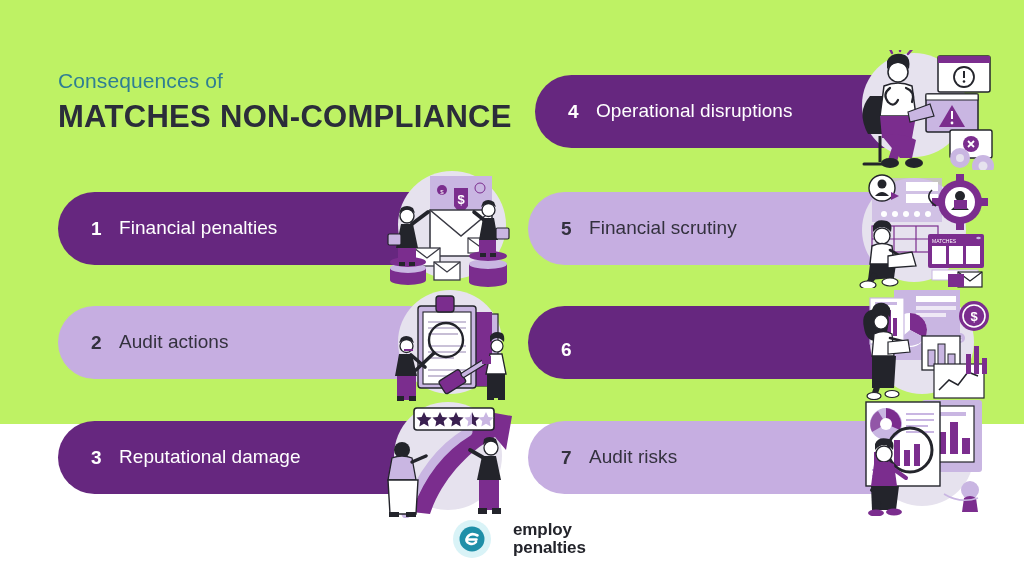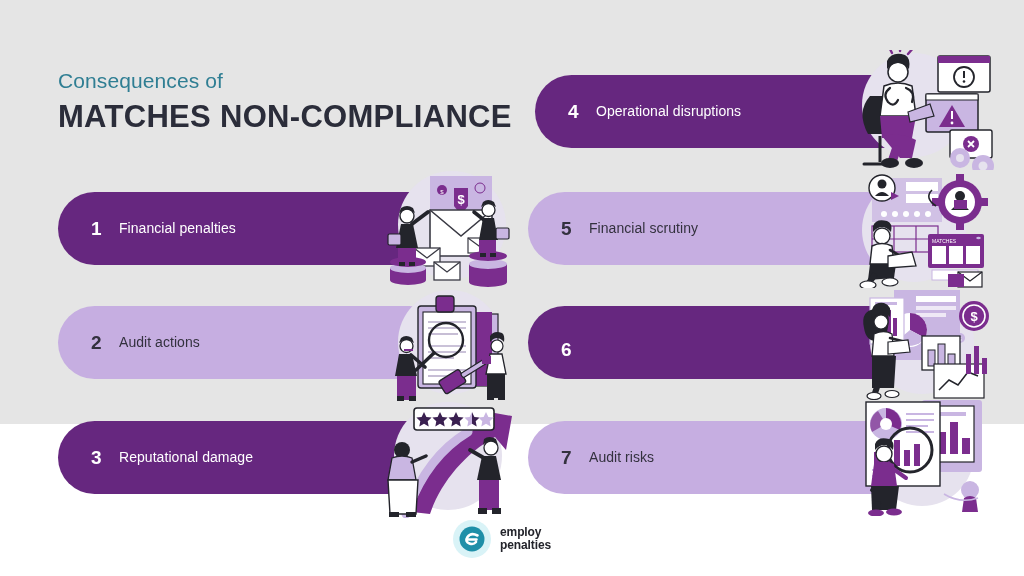--- a/index.html
+++ b/index.html
@@ -3,21 +3,21 @@
 <meta charset="utf-8">
 <title>Consequences of Payroll Non-Compliance</title>
 <style>
   * { margin:0; padding:0; box-sizing:border-box; }
   html, body {
     width:1024px; height:576px;
     background:#ffffff;
     font-family:"Liberation Sans", sans-serif;
     overflow:hidden;
   }
-  .canvas { position:relative; width:1024px; height:424px; background:#e5e5e5; }
+  .canvas { position:relative; width:1024px; height:424px; background:#bef264; }
 
   
   .heading { position:absolute; left:58px; top:68px; }
   .heading-eyebrow {
     font-size:21px; font-weight:400; color:#2f7e93;
     letter-spacing:0.1px; line-height:1.25;
   }
   .heading-main {
     font-size:31px; font-weight:700; color:#2b2d3a;
     letter-spacing:0.3px; line-height:1.3; margin-top:3px;
@@ -31,42 +31,42 @@
     display:flex; align-items:center;
   }
   .card.dark  { background:#66277f; }
   .card.light { background:#c6aee1; }
 
   .card-num {
     font-size:19px; font-weight:700; line-height:1;
     margin-left:33px; width:16px; flex:0 0 auto; text-align:left;
   }
   .card-label {
-    font-size:14px; font-weight:400; line-height:1.16;
+    font-size:19px; font-weight:400; line-height:1.16;
     margin-left:12px; letter-spacing:0.05px;
   }
   .card.dark  .card-num, .card.dark  .card-label { color:#ffffff; }
   .card.light .card-num, .card.light .card-label { color:#33313e; }
 
   
   .card.two-line { align-items:center; }
   .card.two-line .card-num { align-self:center; margin-top:14px; }
   .card.two-line .card-label { white-space:pre-line; }
 
   
   .illus {
     position:absolute; pointer-events:none;
   }
   .illus svg { display:block; }
 
   
   .logo { position:absolute; left:452px; top:519px; display:flex; align-items:center; }
   .logo-mark { width:40px; height:40px; flex:0 0 auto; }
   .logo-text {
-    margin-left:8px; font-size:12px; font-weight:700; color:#23242b;
+    margin-left:21px; font-size:17px; font-weight:700; color:#23242b;
     line-height:1.06; letter-spacing:-0.1px;
   }
   .logo-text span { display:block; }
 </style>
 </head>
 <body>
 
 <div class="canvas">
 
   <div class="heading">

